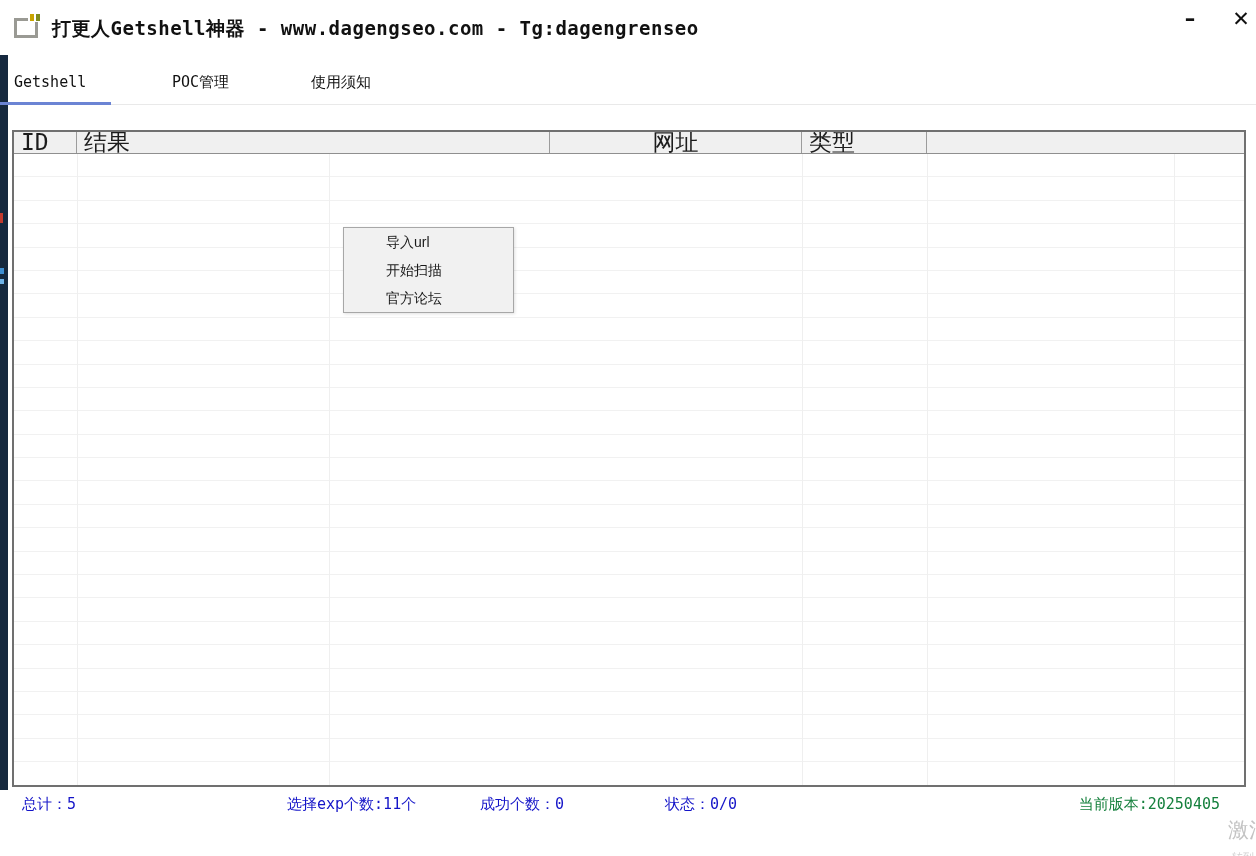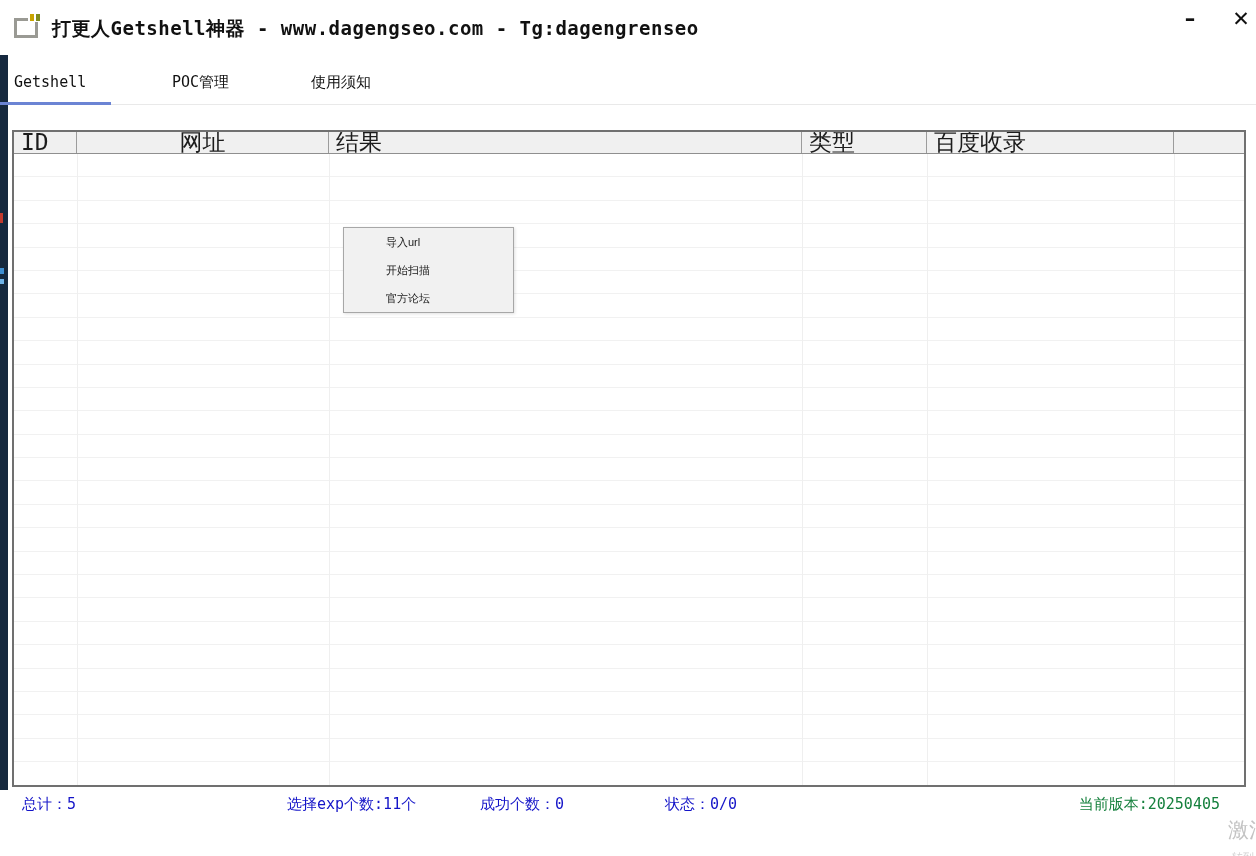--- a/index.html
+++ b/index.html
@@ -59,21 +59,21 @@
   .grid-header .hcell:last-child { border-right:none; }
   .grid-body { position:relative; height:631px; overflow:hidden; }
   .grid-body .vline { position:absolute; top:0; bottom:0; width:1px; background:#efefef; }
   .grid-body .row { height:23.4px; border-bottom:1px solid #f1f1f1; }
 
   
   .context-menu { position:absolute; left:343px; top:227px; width:171px;
                   background:#f1f1f1; border:1px solid #a7a7a7;
                   box-shadow:1px 1px 3px rgba(0,0,0,0.12); }
   .menu-item { height:28px; line-height:28px; padding-left:42px;
-               font-size:11px; color:#1a1a1a; font-family:"Liberation Sans", sans-serif;
+               font-size:14px; color:#1a1a1a; font-family:"Liberation Sans", sans-serif;
                white-space:nowrap; cursor:default; }
 
   
   .statusbar { position:absolute; left:0; top:795px; width:1256px; height:24px; }
   .status-item { position:absolute; top:0; font-size:15px; color:#1414c8;
                  font-family:"DejaVu Sans Mono", monospace; white-space:nowrap; }
   .st-total    { left:22px; }
   .st-selected { left:287px; }
   .st-success  { left:480px;text-align:right; }
   .st-state    { left:665px; }
@@ -109,24 +109,23 @@
   <div class="tab tab-0">Getshell</div>
   <div class="tab tab-1">POC管理</div>
   <div class="tab tab-2">使用须知</div>
   <div class="tab-underline-track"></div>
   <div class="tab-underline"></div>
 </div>
 
 <div class="grid-table">
   <div class="grid-header">
       <div class="hcell" style="width: 63px; flex: 0 0 63px;">ID</div>
+      <div class="hcell" style="width: 473px; flex: 0 0 473px;">结果</div>
       <div class="hcell center" style="width: 252px; flex: 0 0 252px;">网址</div>
-      <div class="hcell" style="width: 473px; flex: 0 0 473px;">结果</div>
       <div class="hcell" style="width: 125px; flex: 0 0 125px;">类型</div>
-      <div class="hcell" style="width: 247px; flex: 0 0 247px;">百度收录</div>
       <div class="hcell" style="width: 70px; flex: 0 0 70px;"></div>
     </div>
   <div class="grid-body">
       <div class="row"></div>
       <div class="row"></div>
       <div class="row"></div>
       <div class="row"></div>
       <div class="row"></div>
       <div class="row"></div>
       <div class="row"></div>

